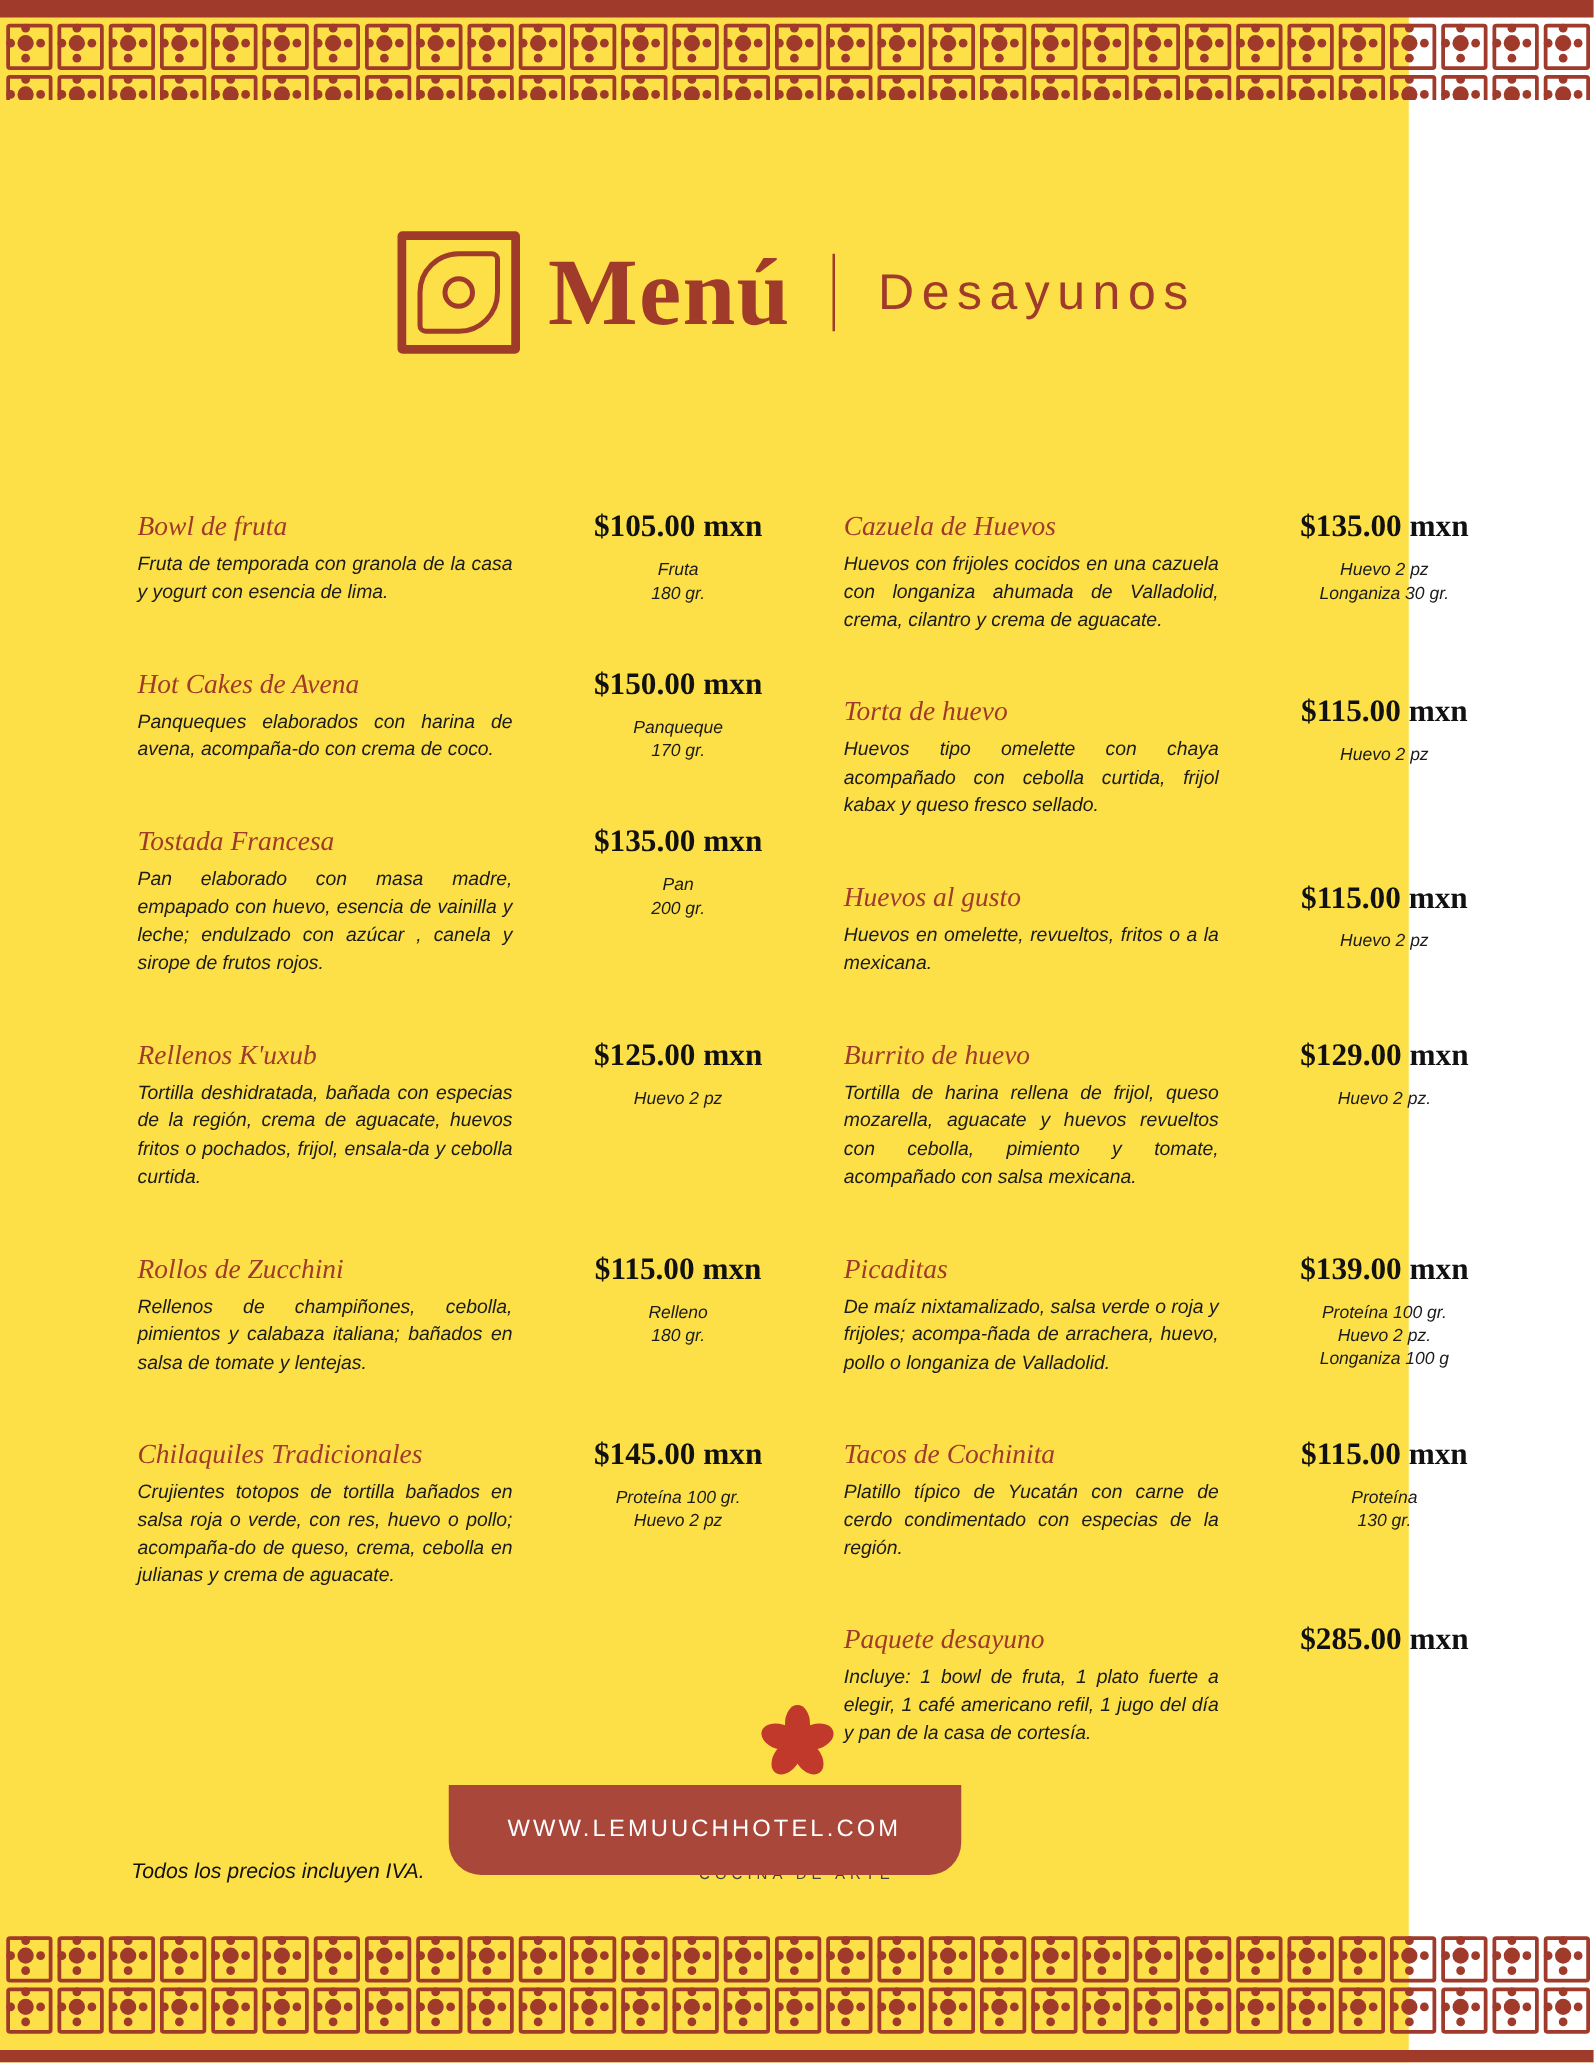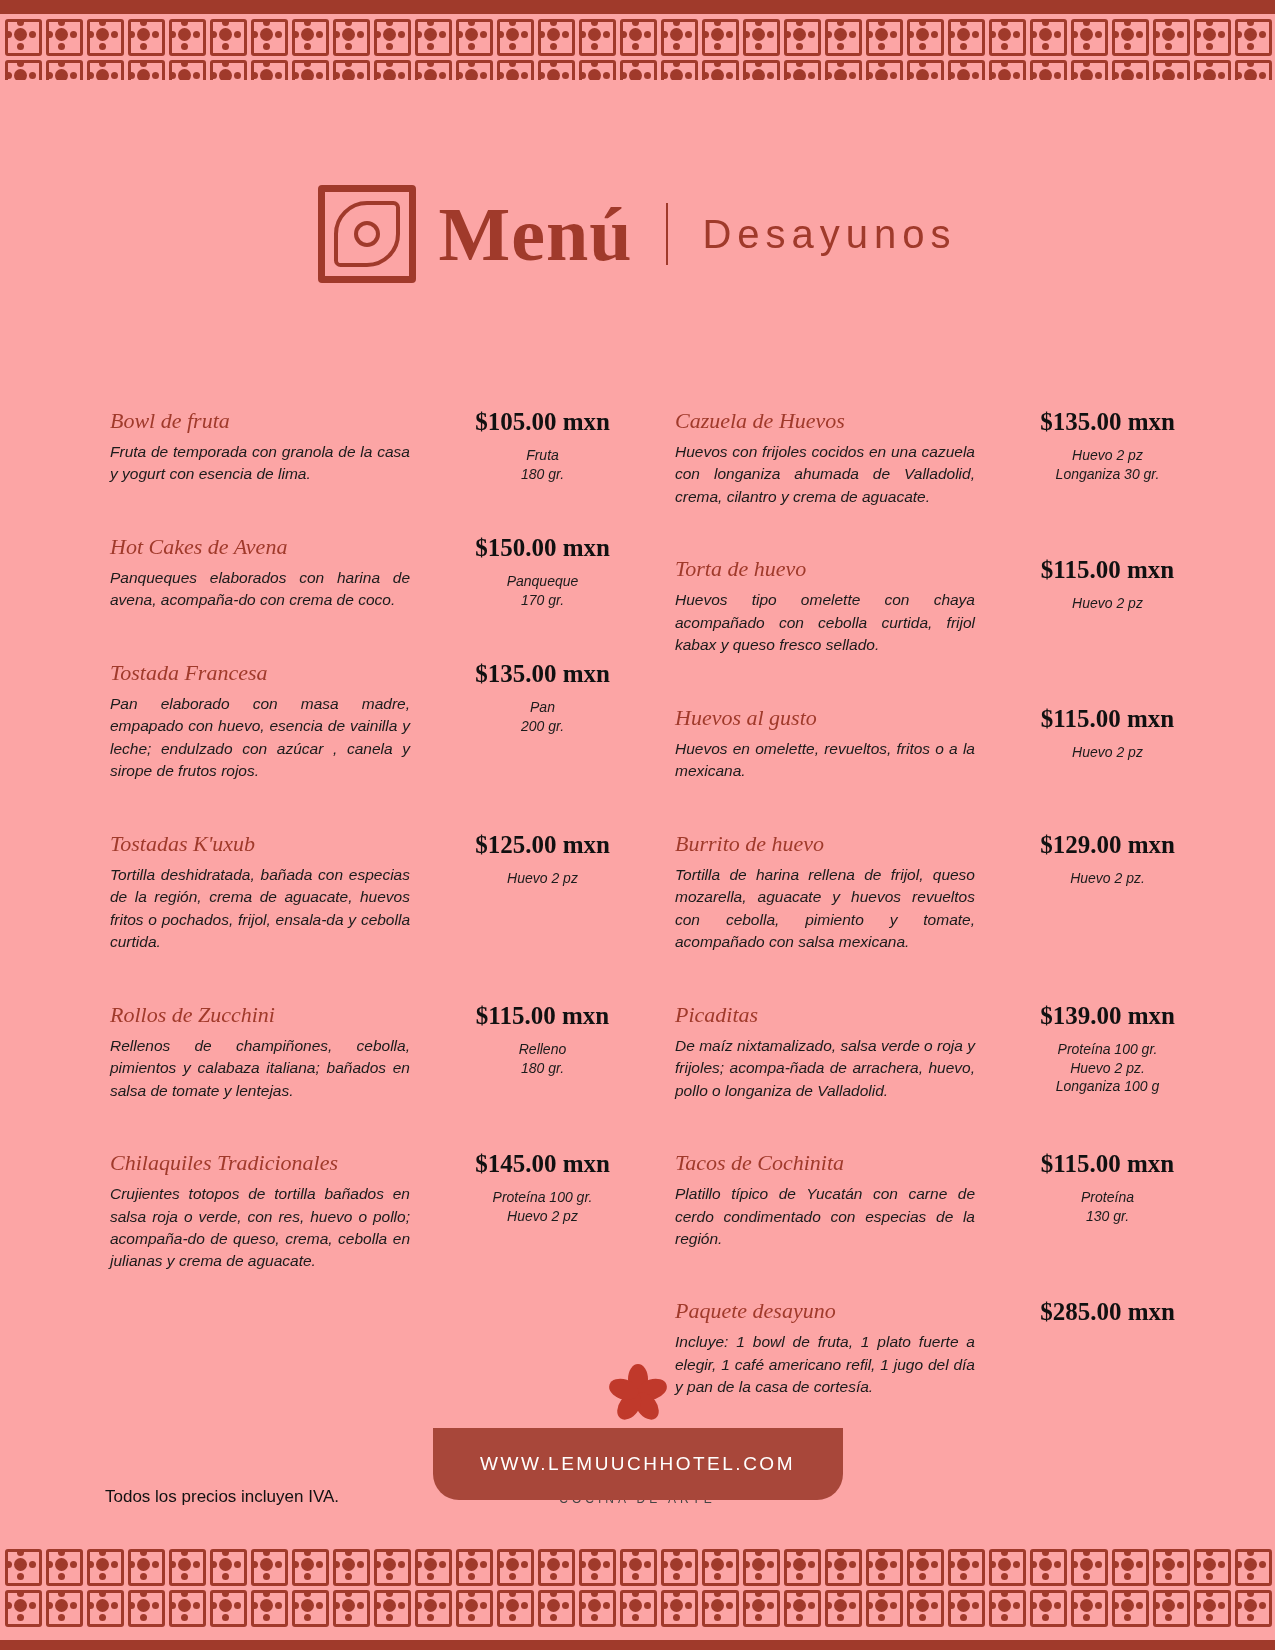--- a/index.html
+++ b/index.html
@@ -7,23 +7,23 @@
   html, body {
     width: 1275px;
     height: 1650px;
     background: #ffffff;
     font-family: "Liberation Sans", sans-serif;
     overflow: hidden;
   }
 
   .page {
     position: relative;
-    width: 1275px;
+    width: 1127px;
     height: 1650px;
-    background: #fca5a5;
+    background: #fde047;
   }
 
   
   .top-bar {
     position: absolute;
     top: 0; left: 0;
     width: 1275px;
     height: 14px;
     background: #A03A2B;
   }
@@ -229,20 +229,21 @@
     color: #444;
     margin-top: 18px;
   }
   .iva-note {
     position: absolute;
     left: 105px;
     top: 1487px;
     font-family: "Liberation Sans", sans-serif;
     font-size: 17px;
     color: #111;
+    font-style: italic;
   }
   .url-badge {
     position: absolute;
     left: 50%;
     transform: translateX(-50%);
     top: 1428px;
     width: 410px;
     height: 72px;
     background: #A8473A;
     border-radius: 0 0 26px 26px;
@@ -383,21 +384,21 @@
             <div class="item-desc">Pan elaborado con masa madre, empapado con huevo, esencia de vainilla y leche; endulzado con azúcar , canela y sirope de frutos rojos.</div>
           </div>
           <div class="item-price-wrap">
             <div class="item-price">$135.00 mxn</div>
             <div class="item-note">Pan
 200 gr.</div>
           </div>
         </div>
         <div class="item">
           <div class="item-body">
-            <div class="item-name">Tostadas K'uxub</div>
+            <div class="item-name">Rellenos K'uxub</div>
             <div class="item-desc">Tortilla deshidratada, bañada con especias de la región, crema de aguacate, huevos fritos o pochados, frijol, ensala-da y cebolla curtida.</div>
           </div>
           <div class="item-price-wrap">
             <div class="item-price">$125.00 mxn</div>
             <div class="item-note">Huevo 2 pz</div>
           </div>
         </div>
         <div class="item">
           <div class="item-body">
             <div class="item-name">Rollos de Zucchini</div>

